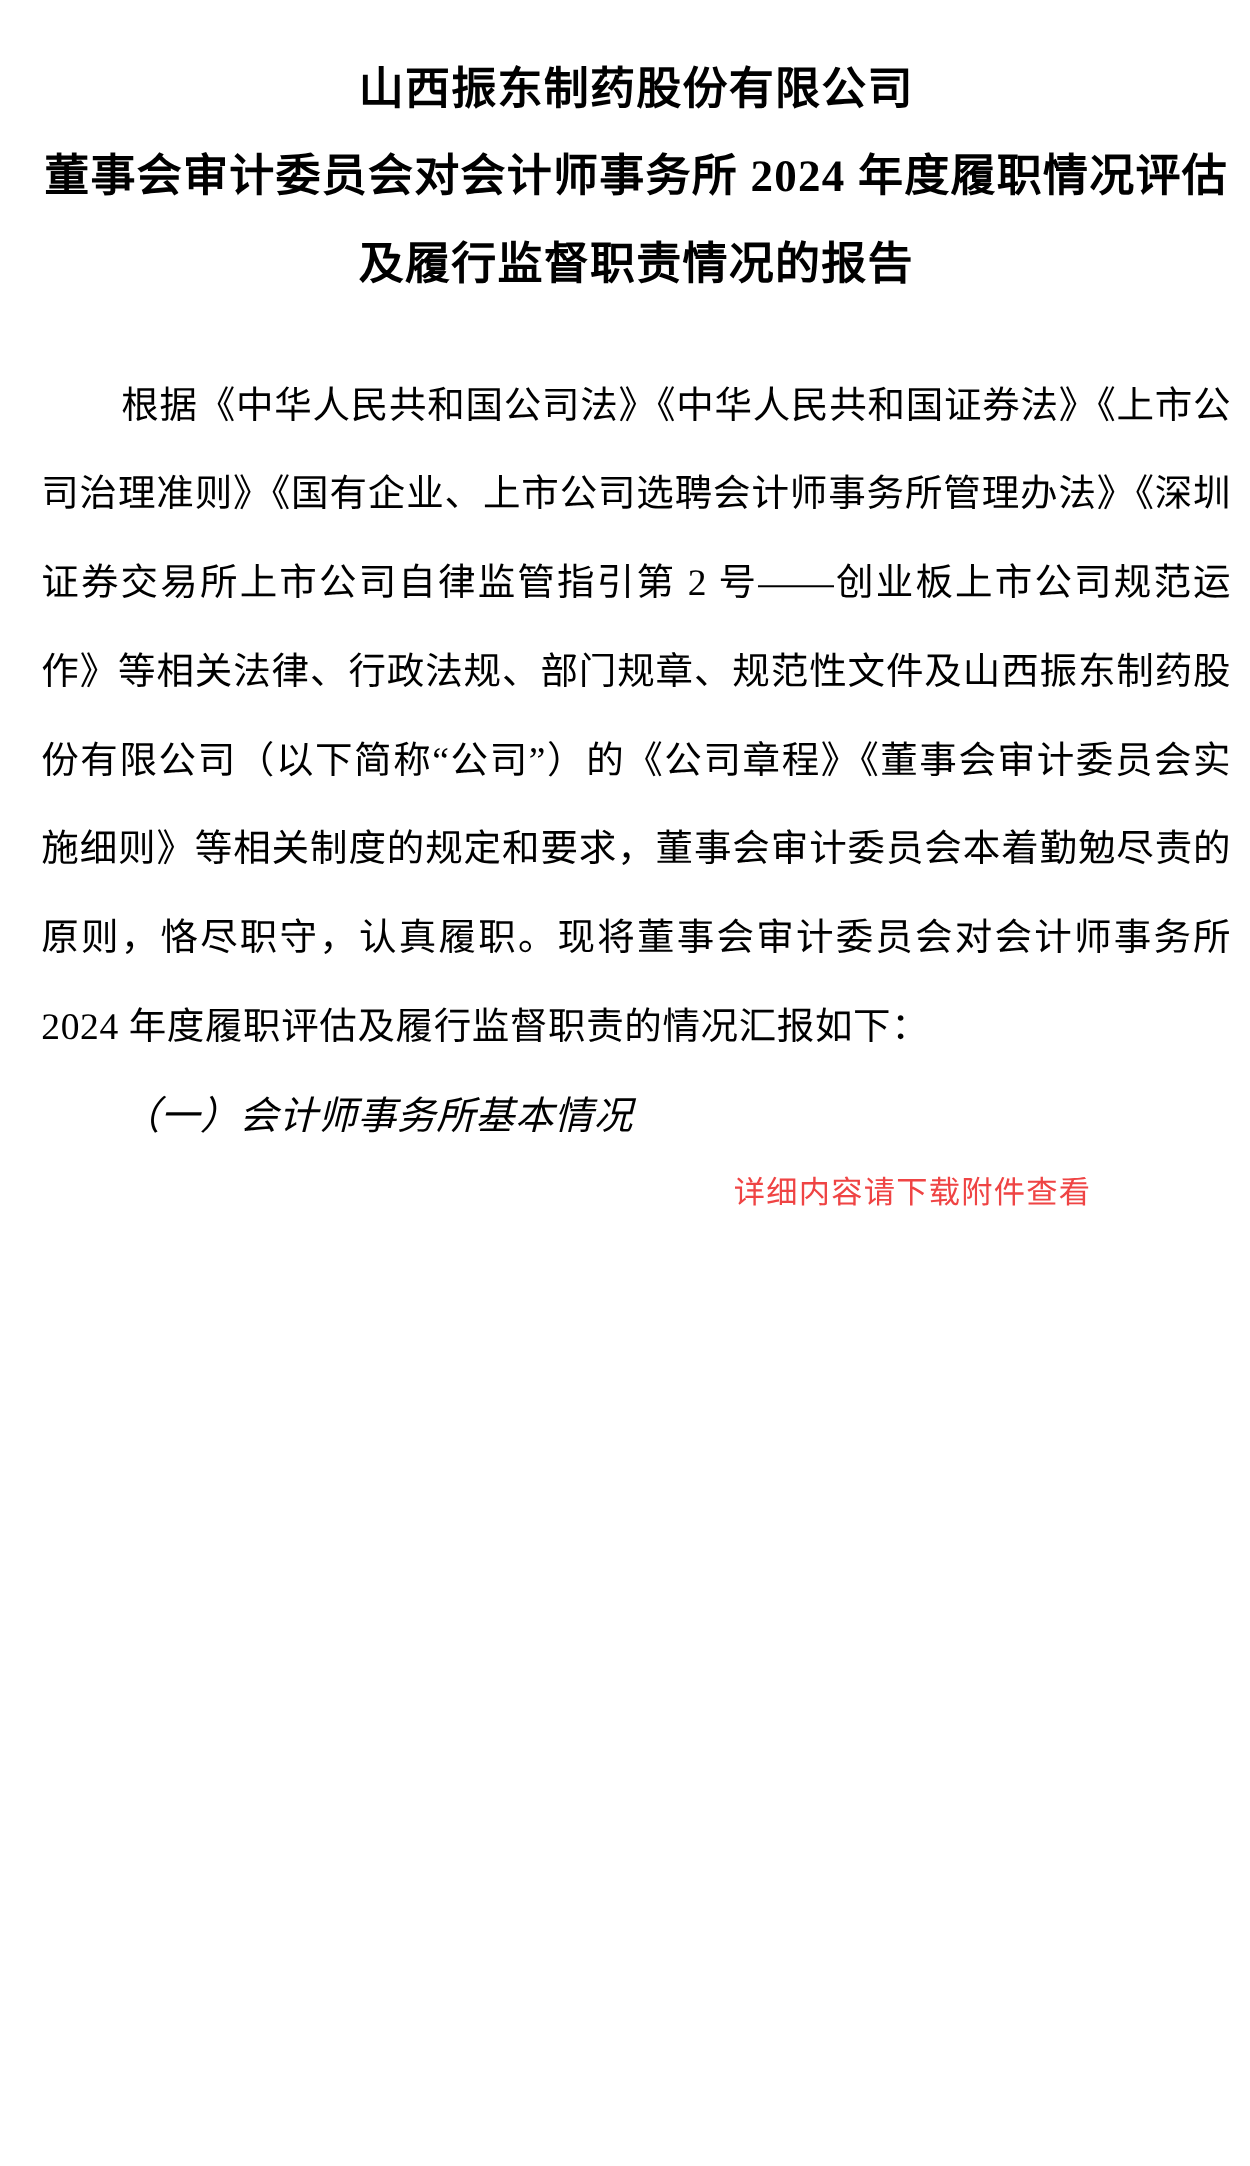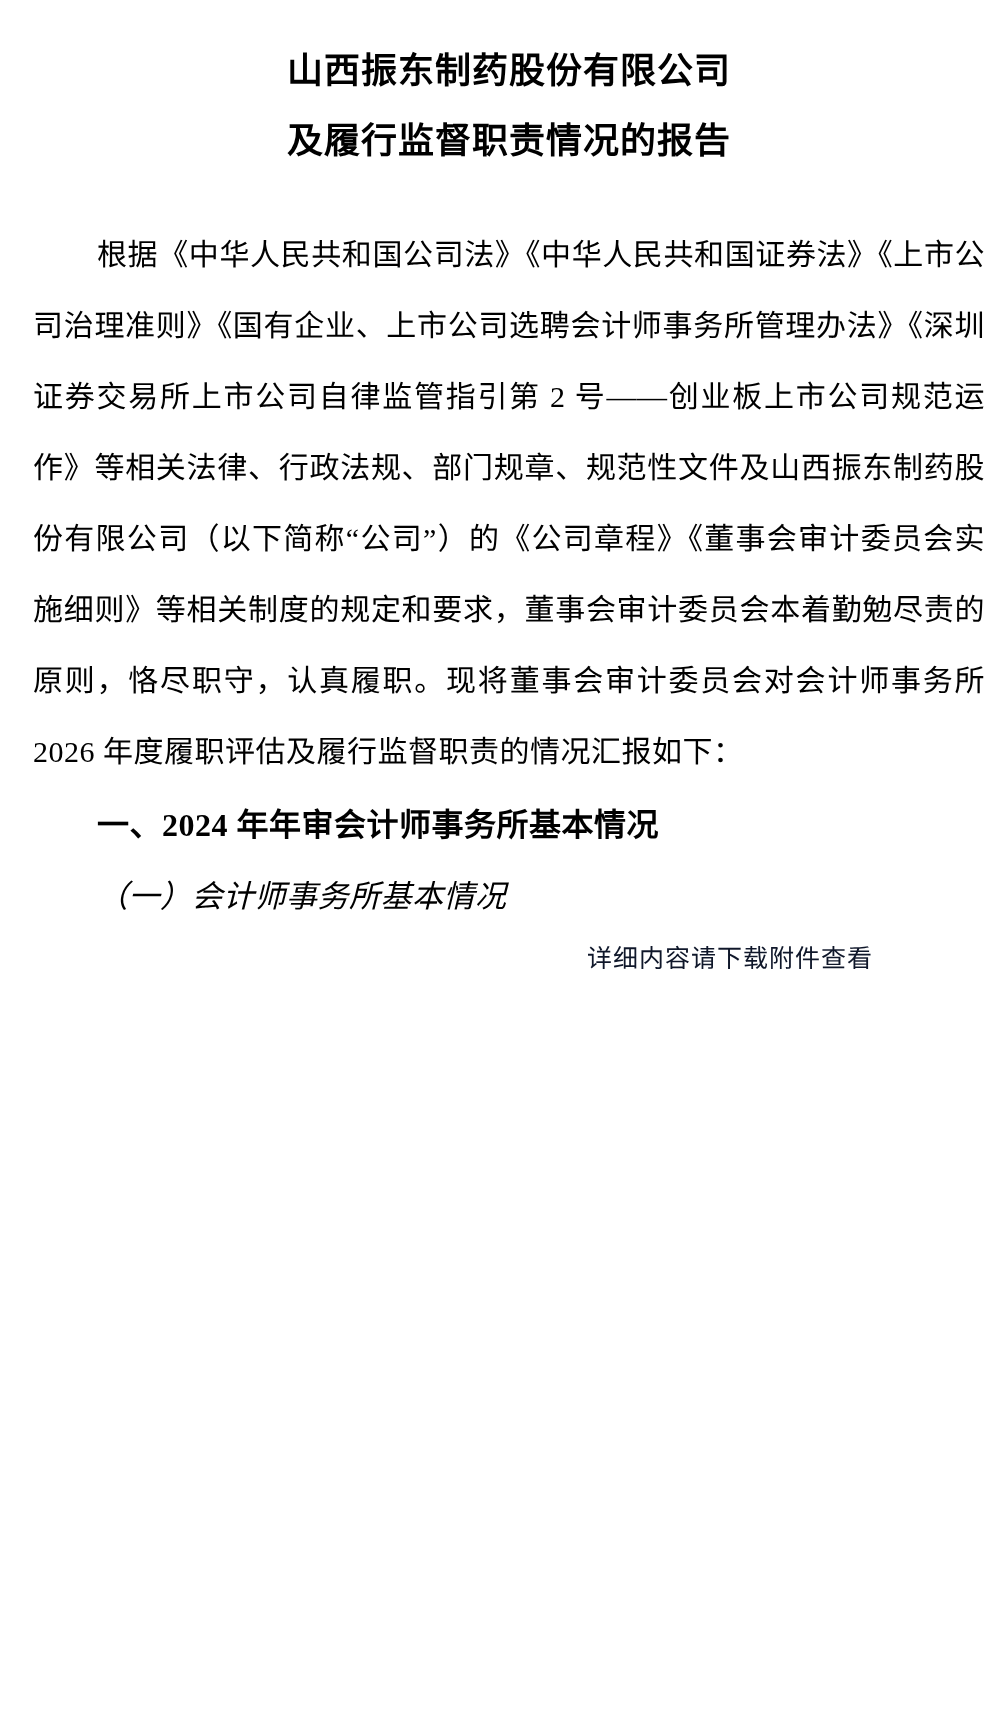--- a/index.html
+++ b/index.html
@@ -70,25 +70,25 @@
     white-space: nowrap;
   }
 </style>
 </head>
 <body>
 
 <div class="page" style="background: rgb(255, 255, 255); color: rgb(0, 0, 0);">
 
   <header>
     <div class="doc-title">山西振东制药股份有限公司</div>
+    <div class="doc-title">董事会审计委员会对会计师事务所 2024 年度履职情况评估</div>
     <div class="doc-title">及履行监督职责情况的报告</div>
   </header>
 
-  <p class="body-para para-intro">根据《中华人民共和国公司法》《中华人民共和国证券法》《上市公司治理准则》《国有企业、上市公司选聘会计师事务所管理办法》《深圳证券交易所上市公司自律监管指引第 2 号——创业板上市公司规范运作》等相关法律、行政法规、部门规章、规范性文件及山西振东制药股份有限公司（以下简称“公司”）的《公司章程》《董事会审计委员会实施细则》等相关制度的规定和要求，董事会审计委员会本着勤勉尽责的原则，恪尽职守，认真履职。现将董事会审计委员会对会计师事务所 2026 年度履职评估及履行监督职责的情况汇报如下：</p>
+  <p class="body-para para-intro">根据《中华人民共和国公司法》《中华人民共和国证券法》《上市公司治理准则》《国有企业、上市公司选聘会计师事务所管理办法》《深圳证券交易所上市公司自律监管指引第 2 号——创业板上市公司规范运作》等相关法律、行政法规、部门规章、规范性文件及山西振东制药股份有限公司（以下简称“公司”）的《公司章程》《董事会审计委员会实施细则》等相关制度的规定和要求，董事会审计委员会本着勤勉尽责的原则，恪尽职守，认真履职。现将董事会审计委员会对会计师事务所 2024 年度履职评估及履行监督职责的情况汇报如下：</p>
 
-  <p class="section-heading">一、2024 年年审会计师事务所基本情况</p>
 
   <p class="subsection-heading">（一）会计师事务所基本情况</p>
 
 
-  <div class="footer-note" style="color: #0f172a;">详细内容请下载附件查看</div>
+  <div class="footer-note" style="color: #ef4444;">详细内容请下载附件查看</div>
 
 </div>
 
 </body></html>

